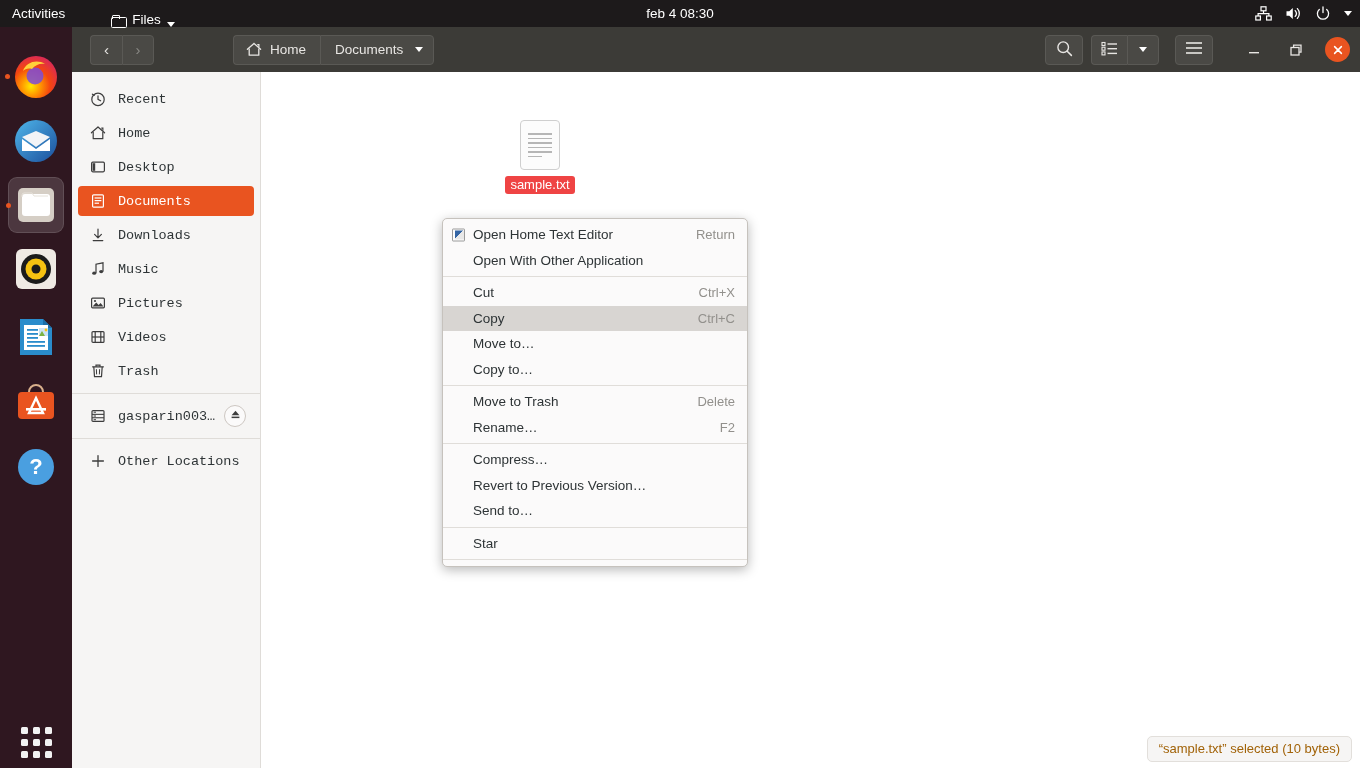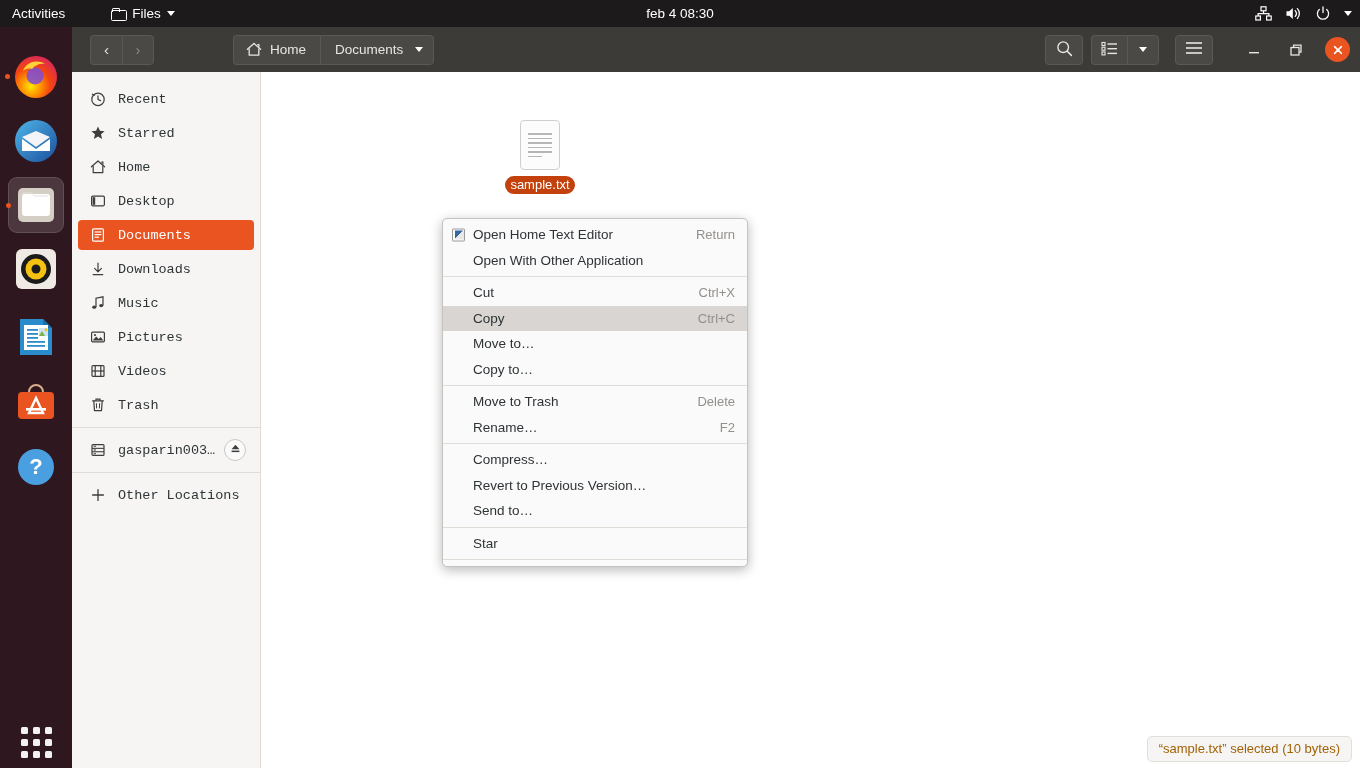--- a/index.html
+++ b/index.html
@@ -34,21 +34,21 @@
   }
   #activities-button {
     padding: 0 10px 0 12px;
     height: 27px;
     line-height: 27px;
     color: #ffffff;
     font-size: 13.5px;
   }
   #app-menu-button {
     display: flex;
-    align-items: center;
+    align-items: flex-end;
     gap: 6px;
     margin-left: 30px;
     height: 27px;
     padding: 0 6px;
     color: #ffffff;
     font-size: 13.5px;
   }
   .folder-glyph {
     display: inline-block;
     width: 15px; height: 12px;
@@ -310,25 +310,25 @@
     padding: 0 7px;
   }
   #file-icon i {
     display: block;
     height: 1.5px;
     background: #b6b6b6;
   }
   #file-icon i:last-child { width: 60%; }
   #file-label {
     margin-top: 6px;
-    background: #c2410c;
+    background: #ef4444;
     color: #ffffff;
     font-size: 13px;
     padding: 1px 5px 2px;
-    border-radius: 9px;
+    border-radius: 3px;
     white-space: nowrap;
   }
 
   
   #status-bar {
     position: absolute;
     right: 8px;
     bottom: 6px;
     background: #f6f5f4;
     border: 1px solid #e2dfdb;
@@ -626,28 +626,20 @@
           <span class="side-icon">
             <svg width="16" height="16" viewBox="0 0 16 16">
               <circle cx="8" cy="8.4" r="6.2" fill="none" stroke="#3d3d3d" stroke-width="1.2"></circle>
               <path d="M8 4.8 L8 8.4 L10.6 9.8" fill="none" stroke="#3d3d3d" stroke-width="1.2" stroke-linecap="round"></path>
               <path d="M2.4 3.2 L4.2 4.4" stroke="#3d3d3d" stroke-width="1.2" stroke-linecap="round"></path>
             </svg>
           </span>
           <span class="side-label">Recent</span>
         </div>
 
-        <div class="side-item">
-          <span class="side-icon">
-            <svg width="16" height="16" viewBox="0 0 16 16">
-              <path d="M8 1.4 L9.9 5.8 L14.6 6.2 L11 9.3 L12.1 14 L8 11.5 L3.9 14 L5 9.3 L1.4 6.2 L6.1 5.8 Z" fill="#3d3d3d"></path>
-            </svg>
-          </span>
-          <span class="side-label">Starred</span>
-        </div>
 
         <div class="side-item">
           <span class="side-icon">
             <svg width="16" height="16" viewBox="0 0 16 16">
               <path d="M8 2 L14.6 7.8 M8 2 L1.4 7.8" fill="none" stroke="#3d3d3d" stroke-width="1.2" stroke-linecap="round"></path>
               <path d="M3.2 7.1 L3.2 13.7 L12.8 13.7 L12.8 7.1" fill="none" stroke="#3d3d3d" stroke-width="1.2" stroke-linejoin="round"></path>
               <path d="M11.3 3.1 L12.9 3.1 L12.9 5.7" fill="none" stroke="#3d3d3d" stroke-width="1.1"></path>
             </svg>
           </span>
           <span class="side-label">Home</span>

